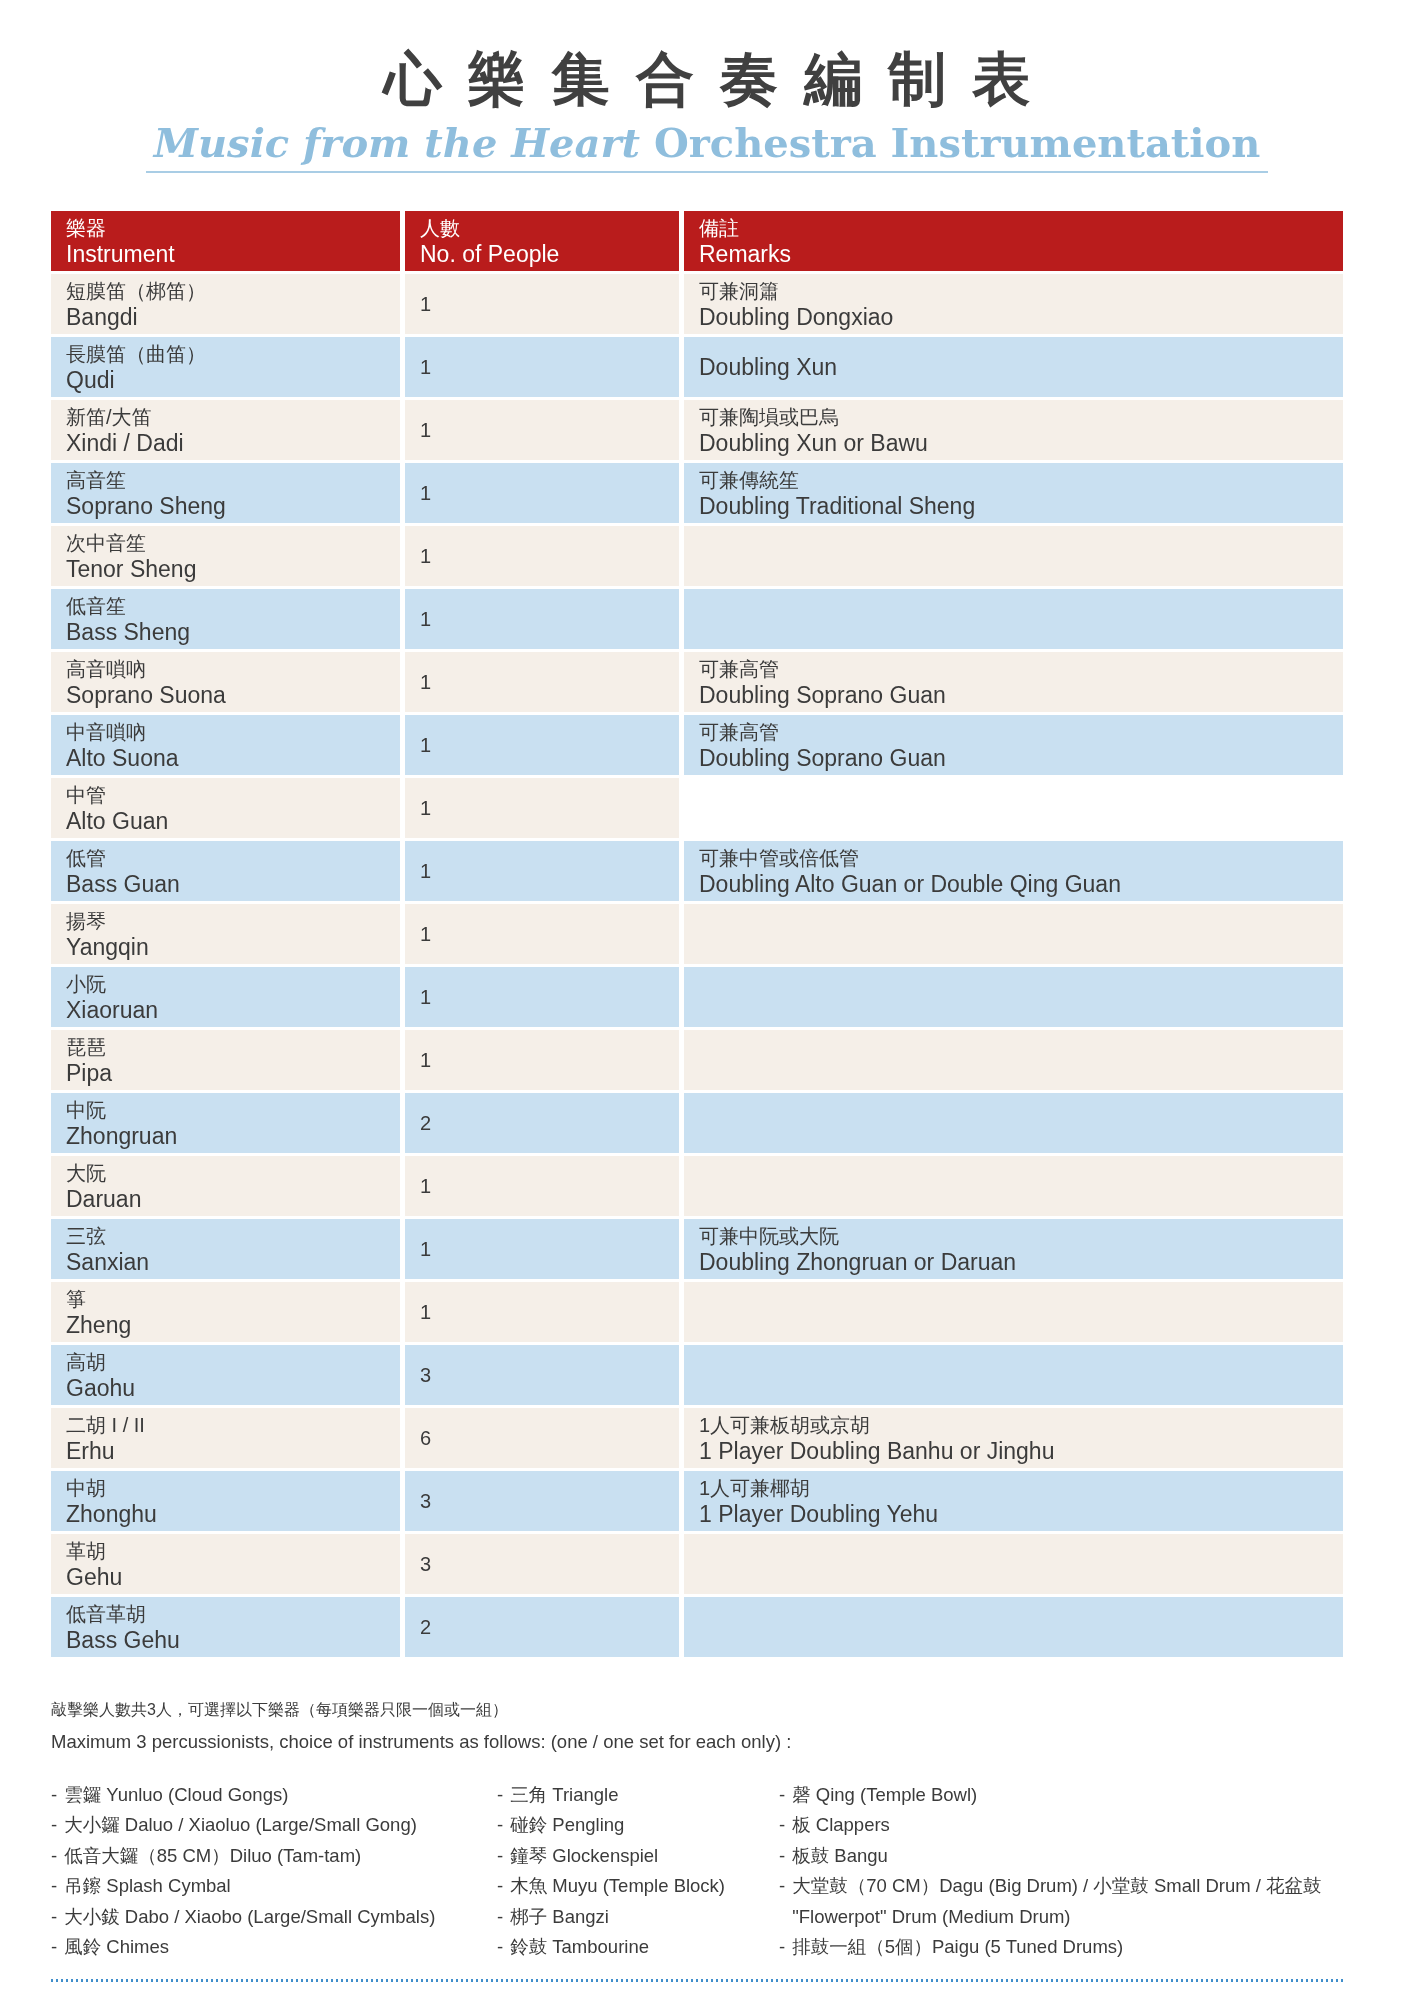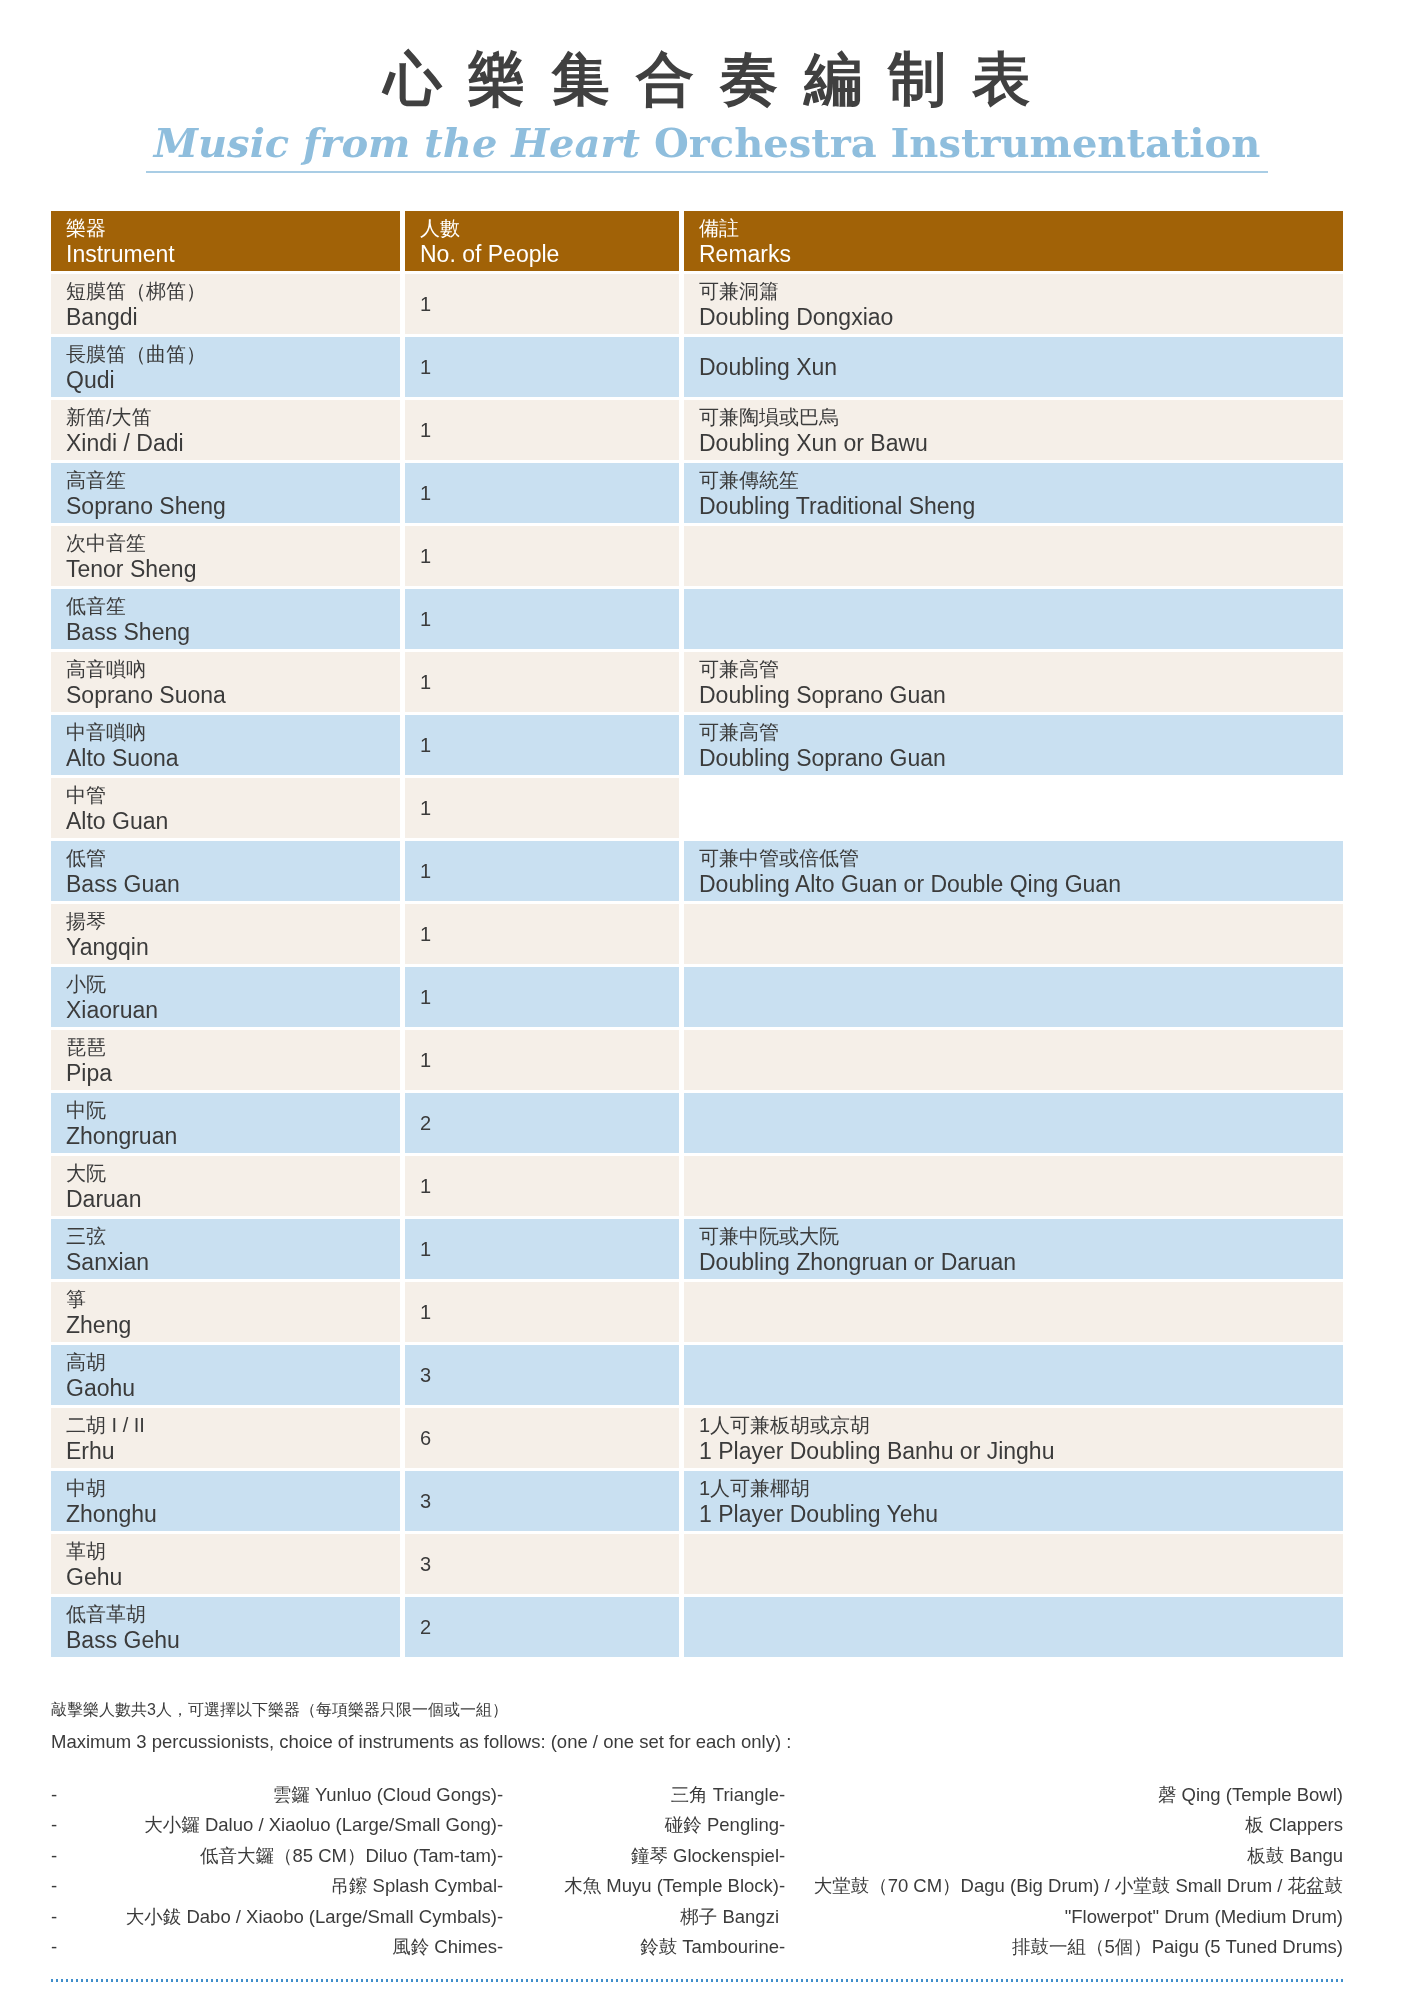--- a/index.html
+++ b/index.html
@@ -37,35 +37,35 @@
   .content { margin-left:51px; width:1292px; }
 
   
   .itable { margin-top:38px; display:flex; flex-direction:column; row-gap:3px; }
   .trow { display:grid; grid-template-columns:349px 274px 1fr; column-gap:5px; }
   .cell {
     height:60px; box-sizing:border-box;
     display:flex; flex-direction:column; justify-content:center;
     padding-left:15px; padding-right:10px;
   }
-  .thead .cell { background:#a16207; color:#ffffff; }
+  .thead .cell { background:#b91c1c; color:#ffffff; }
   .cream .cell { background:#f5efe8; }
   .blue  .cell { background:#c9e0f1; }
   .zh { font-size:20px; line-height:27px; }
   .en { font-size:23px; line-height:24px; }
   .count { font-size:20px; line-height:24px; }
 
   
   .percussion { margin-top:40px; }
   .p-zh { font-size:16px; margin:0 0 7px 0; line-height:26px; }
   .p-en { font-size:18.5px; margin:0; line-height:24px; }
   .p-cols { display:grid; grid-template-columns:446px 282px 1fr; margin-top:26px; }
   .p-item { display:flex; font-size:18.5px; line-height:30.5px; }
   .p-item .dash { flex:0 0 auto; margin-right:7px; }
-  .p-item .p-text { flex:1 1 auto;text-align:right; }
+  .p-item .p-text { flex:1 1 auto; }
 
   .dotted-sep {
     margin-top:16px;
     height:3px;
     background:repeating-linear-gradient(to right, #3f8ecb 0 2px, transparent 2px 5px);
   }
 
   .footnote { margin-top:20px; font-size:19.5px; line-height:26px; }
   .footnote .note-en { font-size:18.5px; margin-left:14px; }
 </style>

